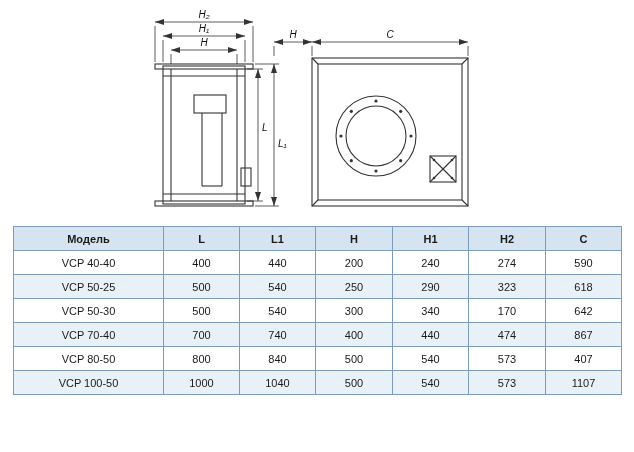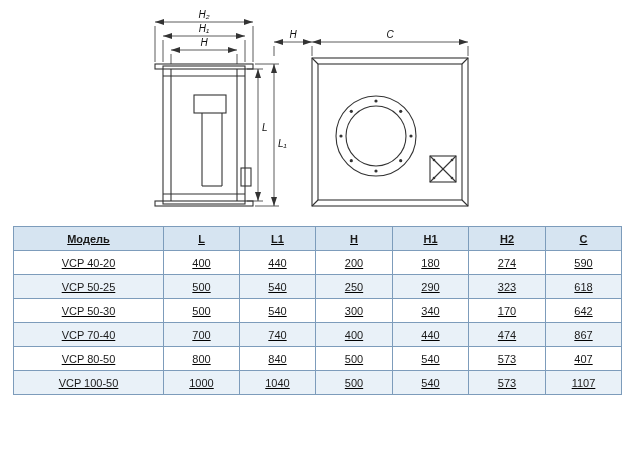--- a/index.html
+++ b/index.html
@@ -12,21 +12,21 @@
   }
   .page { width: 634px; height: 452px; background: #fff; }
   .drawings { width: 634px; height: 224px; position: relative; }
   .drawings svg { display: block; }
   svg text {
     font-family: "Liberation Sans", "DejaVu Sans", sans-serif;
     font-size: 10px;
     fill: #111;
     font-style: italic;
   }
-  .table-wrap { width: 634px; padding: 2px 13px 0 13px; text-decoration: underline; }
+  .table-wrap { width: 634px; padding: 2px 13px 0 13px; }
   table.dims {
     border-collapse: collapse;
     table-layout: fixed;
     width: 608px;
     font-size: 11px;
     color: #1a1a1a;
   }
   table.dims th, table.dims td {
     border: 1px solid #7d9cbb;
     text-align: center;
@@ -165,25 +165,25 @@
           <th>L</th>
           <th>L1</th>
           <th>H</th>
           <th>H1</th>
           <th>H2</th>
           <th>C</th>
         </tr>
       </thead>
       <tbody>
         <tr>
-          <td>VCP 40-20</td>
+          <td>VCP 40-40</td>
           <td>400</td>
           <td>440</td>
           <td>200</td>
-          <td>180</td>
+          <td>240</td>
           <td>274</td>
           <td>590</td>
         </tr>
         <tr>
           <td>VCP 50-25</td>
           <td>500</td>
           <td>540</td>
           <td>250</td>
           <td>290</td>
           <td>323</td>

